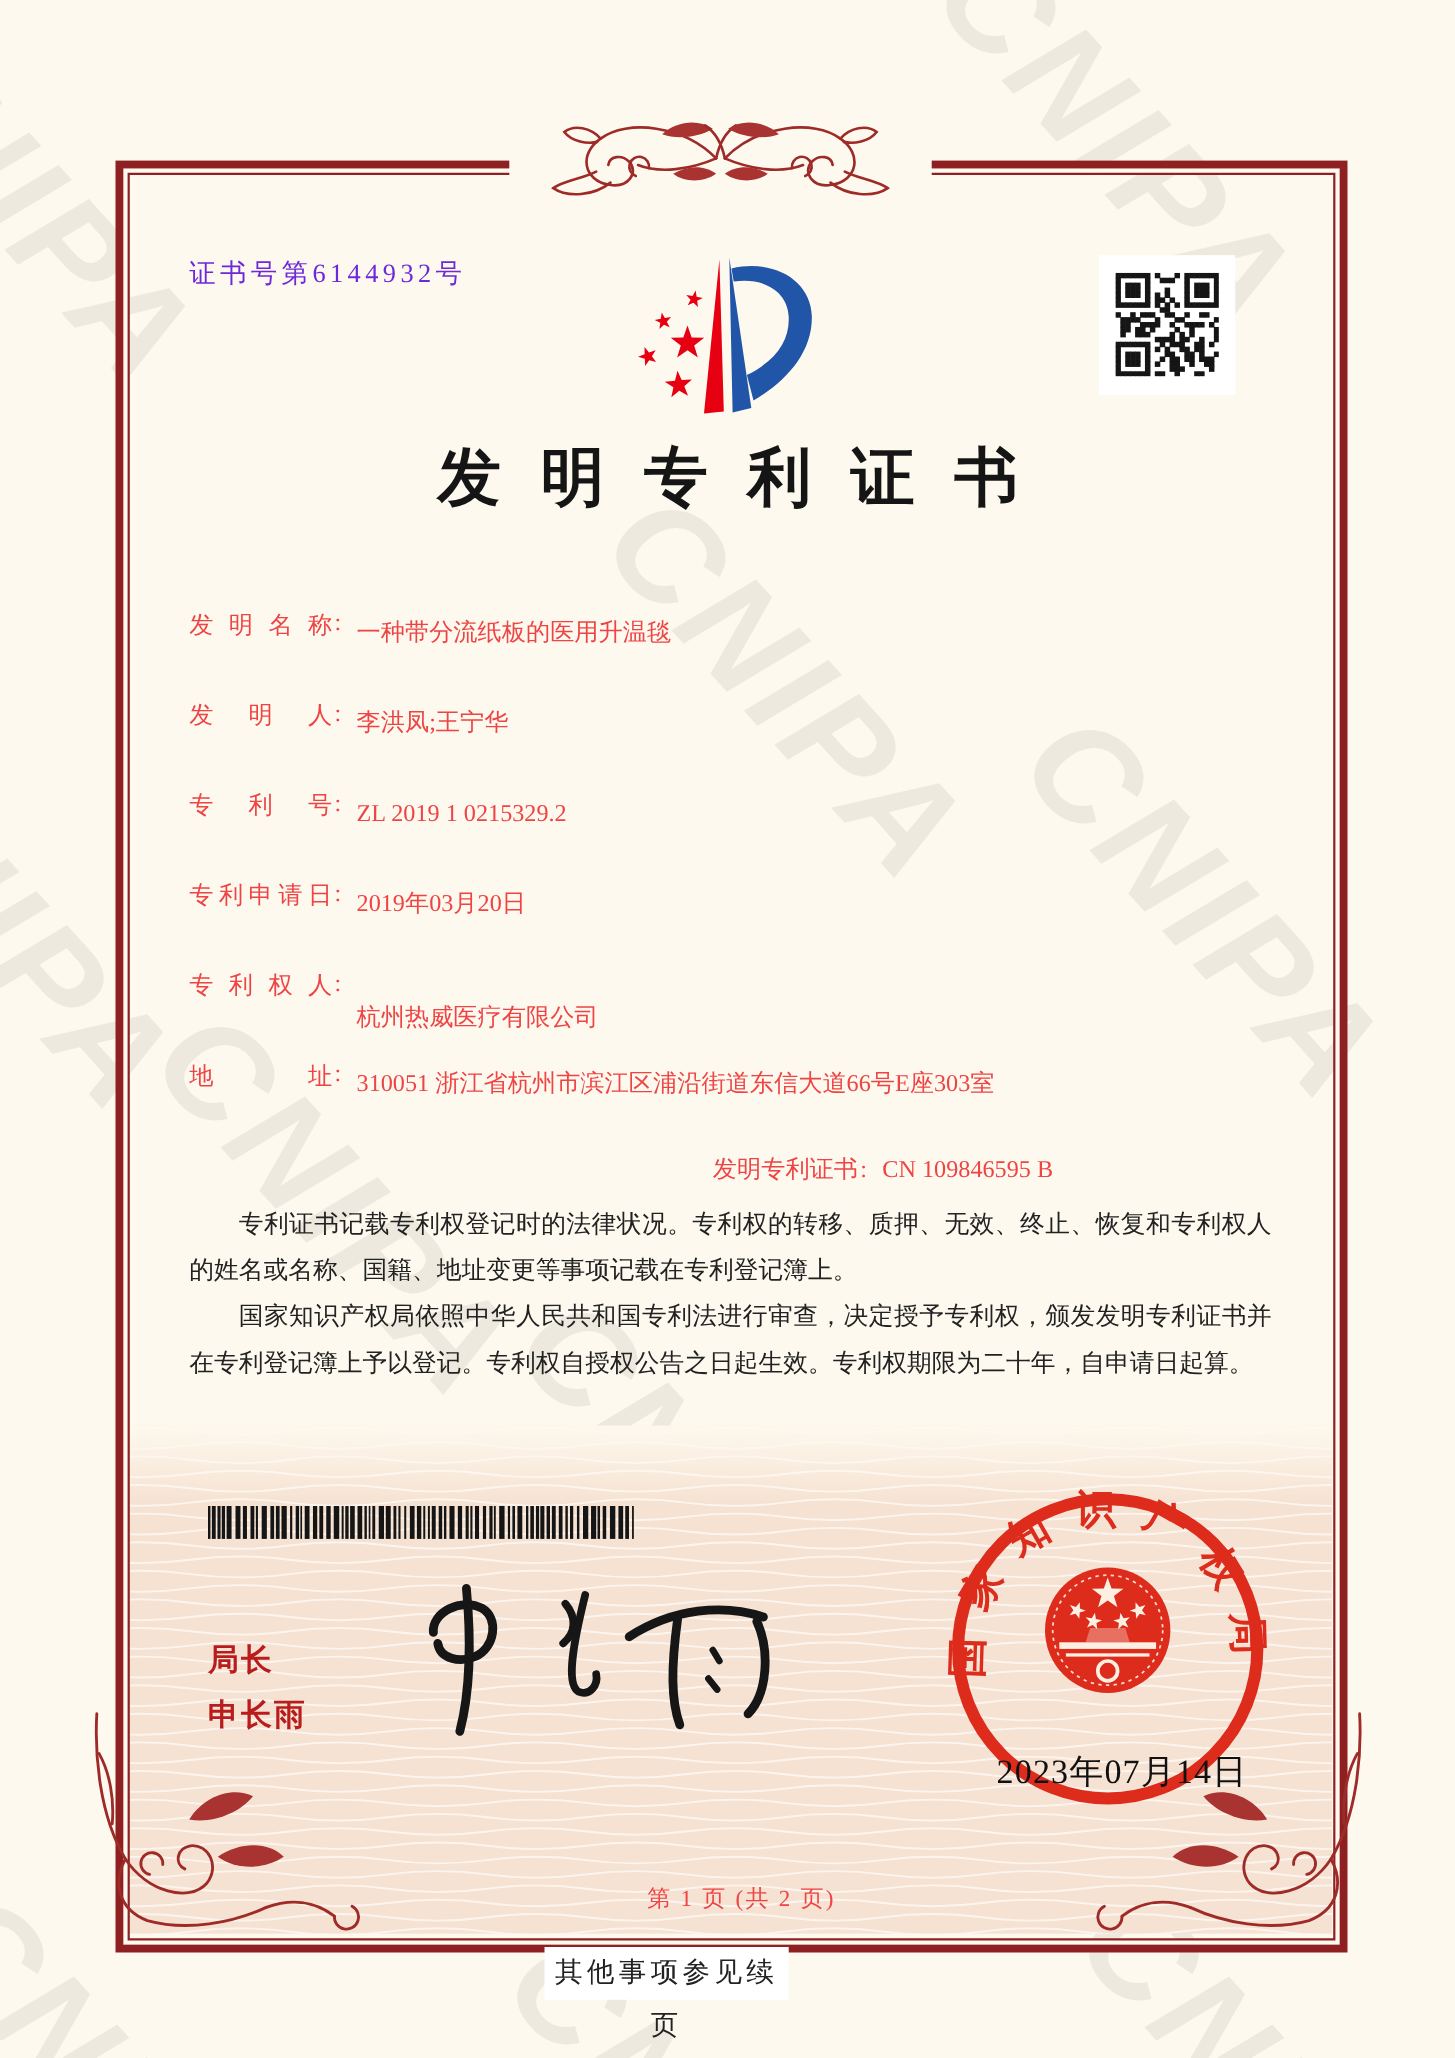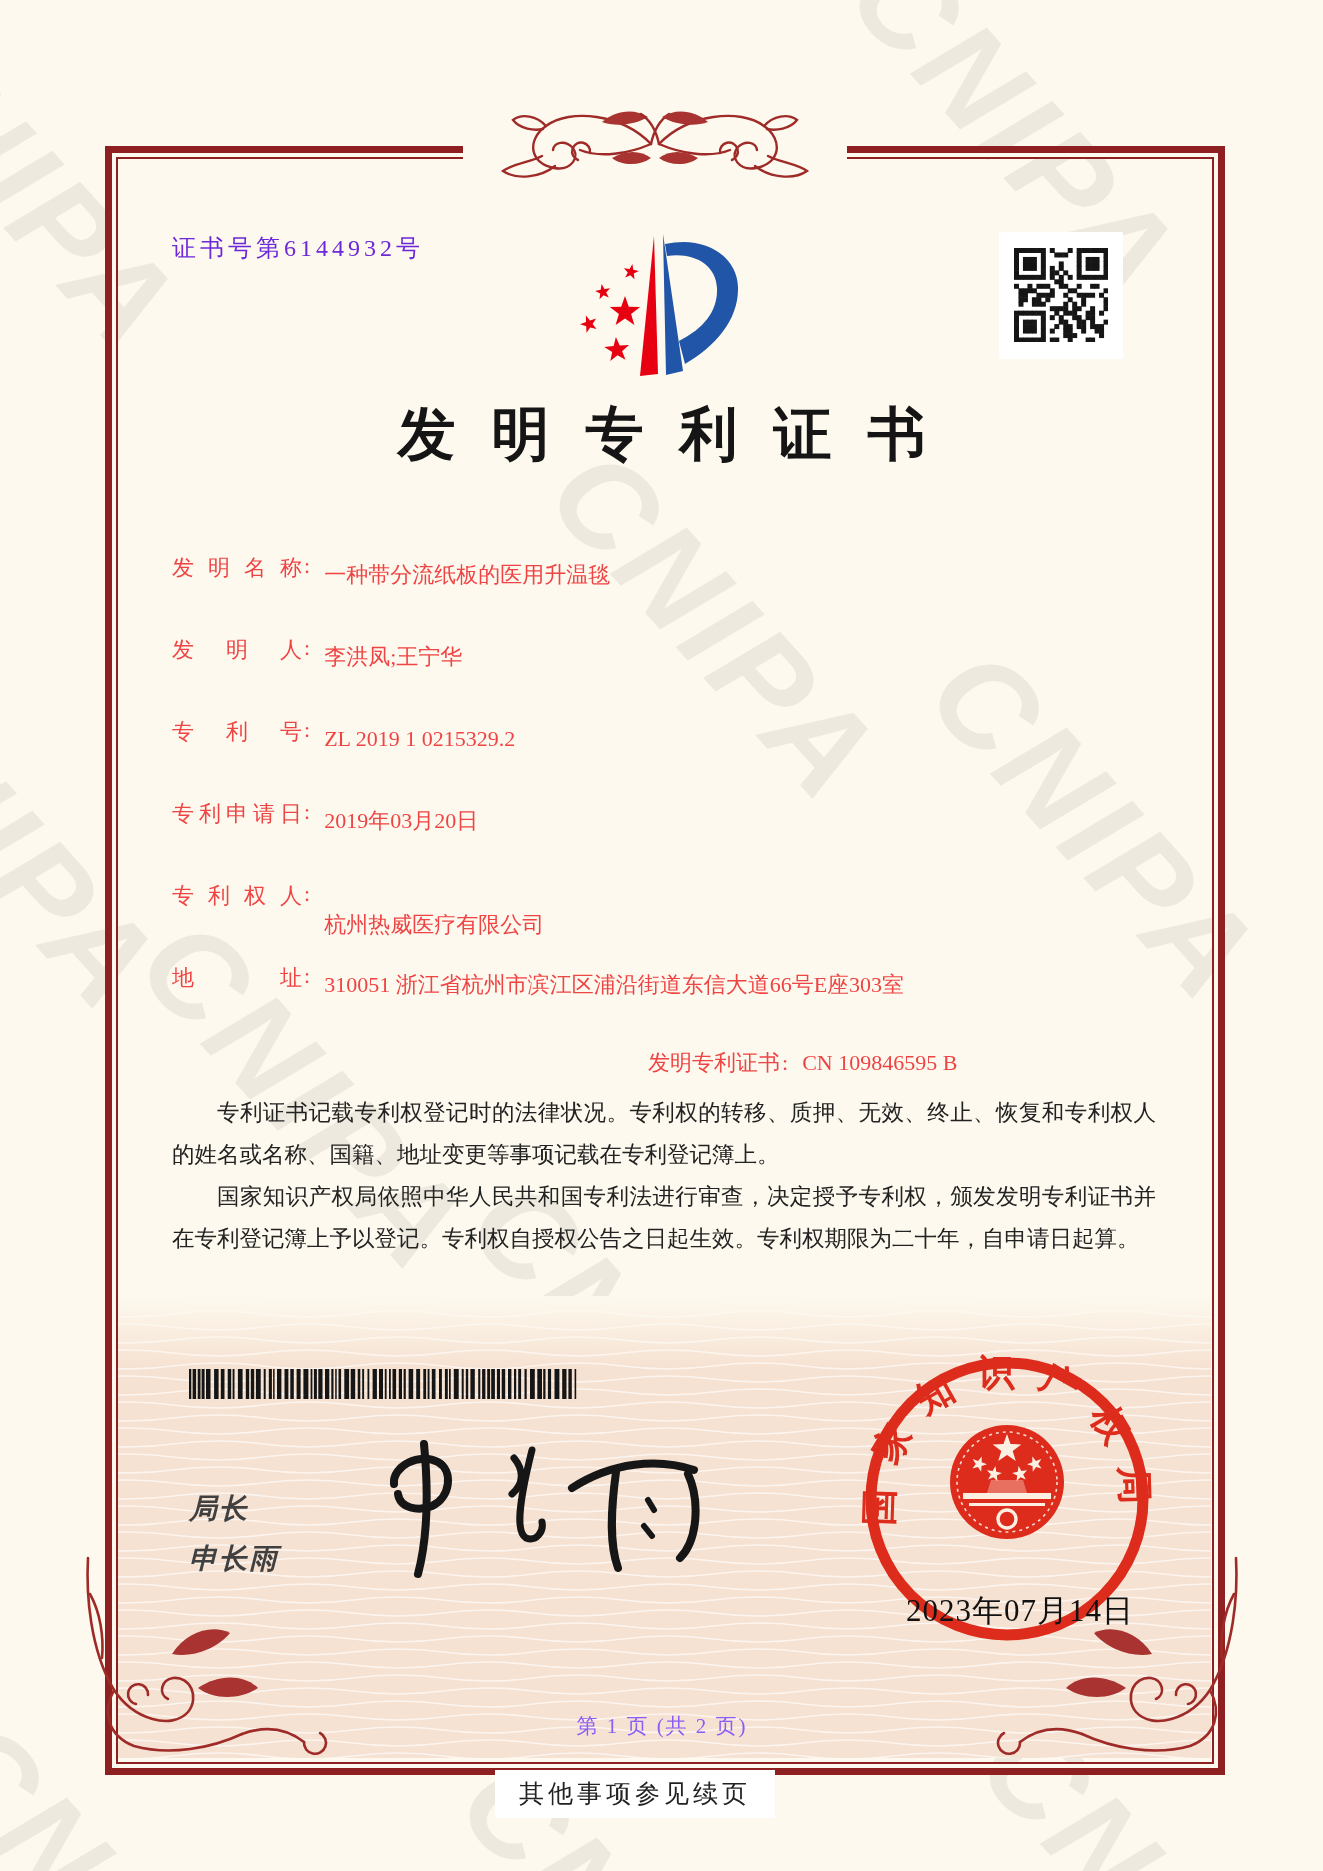--- a/index.html
+++ b/index.html
@@ -14,23 +14,23 @@
   #frame{left:105px;top:146px;width:1106px;height:1615px;
          border:7px solid #8e2022;box-shadow:inset 0 0 0 4px #fdf9ee, inset 0 0 0 6px #8e2022;}
   
   .certno{font-size:24px;color:#6d28d9;letter-spacing:4px;}
   .title{font-size:58px;color:#151515;letter-spacing:0.62em;font-weight:bold;white-space:nowrap;}
   .frow{font-size:22px;color:#ef4444;white-space:nowrap;}
   .flabel{display:inline-block;width:130px;text-align:justify;text-align-last:justify;vertical-align:top;}
   .colon{display:inline-block;margin:0 14px 0 2px;}
   .fvalue{display:inline-block;vertical-align:top;}
   .para{font-size:22.5px;color:#222;line-height:42px;text-align:justify;text-indent:2em;margin:0;}
-  .heiti{font-family:"Liberation Sans","DejaVu Sans",sans-serif;font-weight:bold;color:#404040;font-style:italic;}
+  .heiti{font-family:"Liberation Sans","DejaVu Sans",sans-serif;font-weight:bold;color:#b91c1c;}
   .seal-date{font-size:31px;color:#111;letter-spacing:1px;white-space:nowrap;}
-  .footer-page{font-size:21px;color:#8b5cf6;letter-spacing:2px;}
+  .footer-page{font-size:21px;color:#ef4444;letter-spacing:2px;padding-left:12px;}
   .cont-box{background:#ffffff;text-align:center;line-height:48px;font-size:25px;color:#222;letter-spacing:4px;}
   .fade-top{background:linear-gradient(to bottom,#fdf9ee 0%,rgba(253,249,238,0) 100%);}
 </style>
 </head>
 <body>
 
 <div id="page">
 
   <div id="wm-layer">
       <div class="wm" style="left: -70px; top: -30px;">CNIPA</div>
@@ -495,15 +495,15 @@
         <rect x="109" y="151" width="76" height="3" fill="#fdf0e2"></rect>
         <path d="M127,141 L131,128 L163,128 L167,141 Z" fill="#fdf0e2" opacity="0.35"></path>
         <circle cx="147" cy="167" r="9" fill="none" stroke="#fdf0e2" stroke-width="3.4"></circle>
       </g>
     </svg>
     <div class="abs seal-date" style="left:46px;top:238px;">2023年07月14日</div>
   </div>
 
   <div class="abs footer-page" style="left:113px;top:1712px;width:1098px;text-align:center;">第 1 页 (共 2 页)</div>
 
-  <div class="abs cont-box" style="left:495px;top:1770px;width:280px;height:48px;">其他事项参见续页</div>
+  <div class="abs cont-box" style="left:495px;top:1770px;width:222px;height:48px;">其他事项参见续页</div>
 
 </div>
 
 </body></html>

